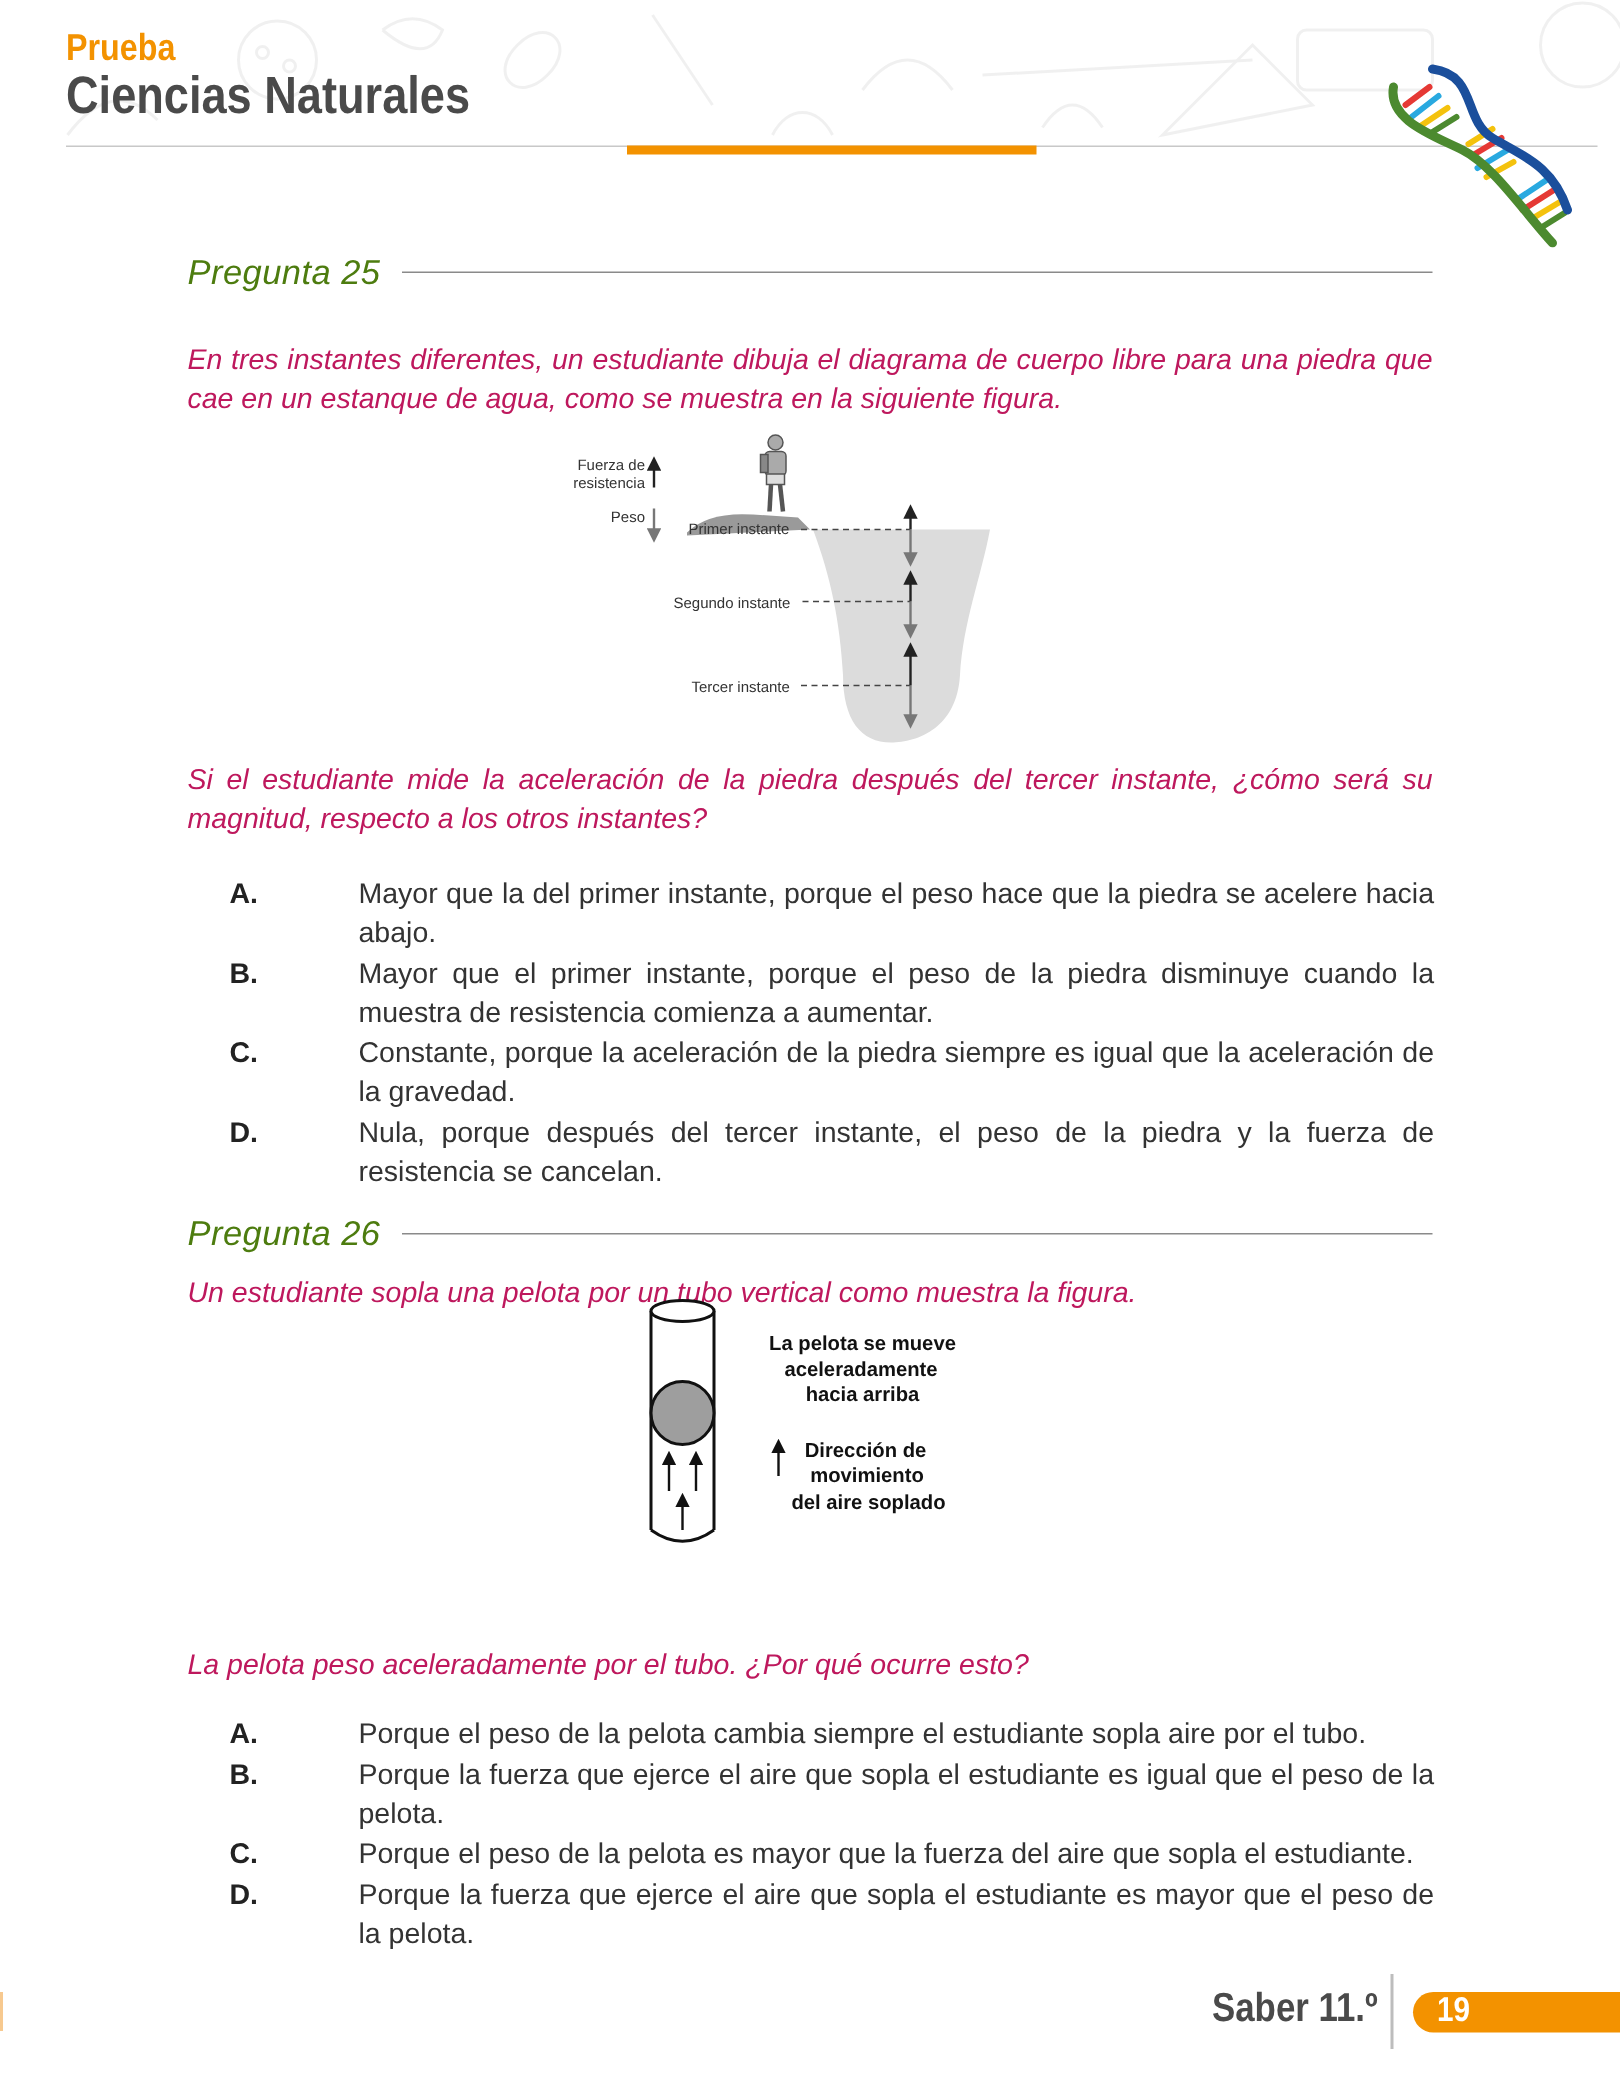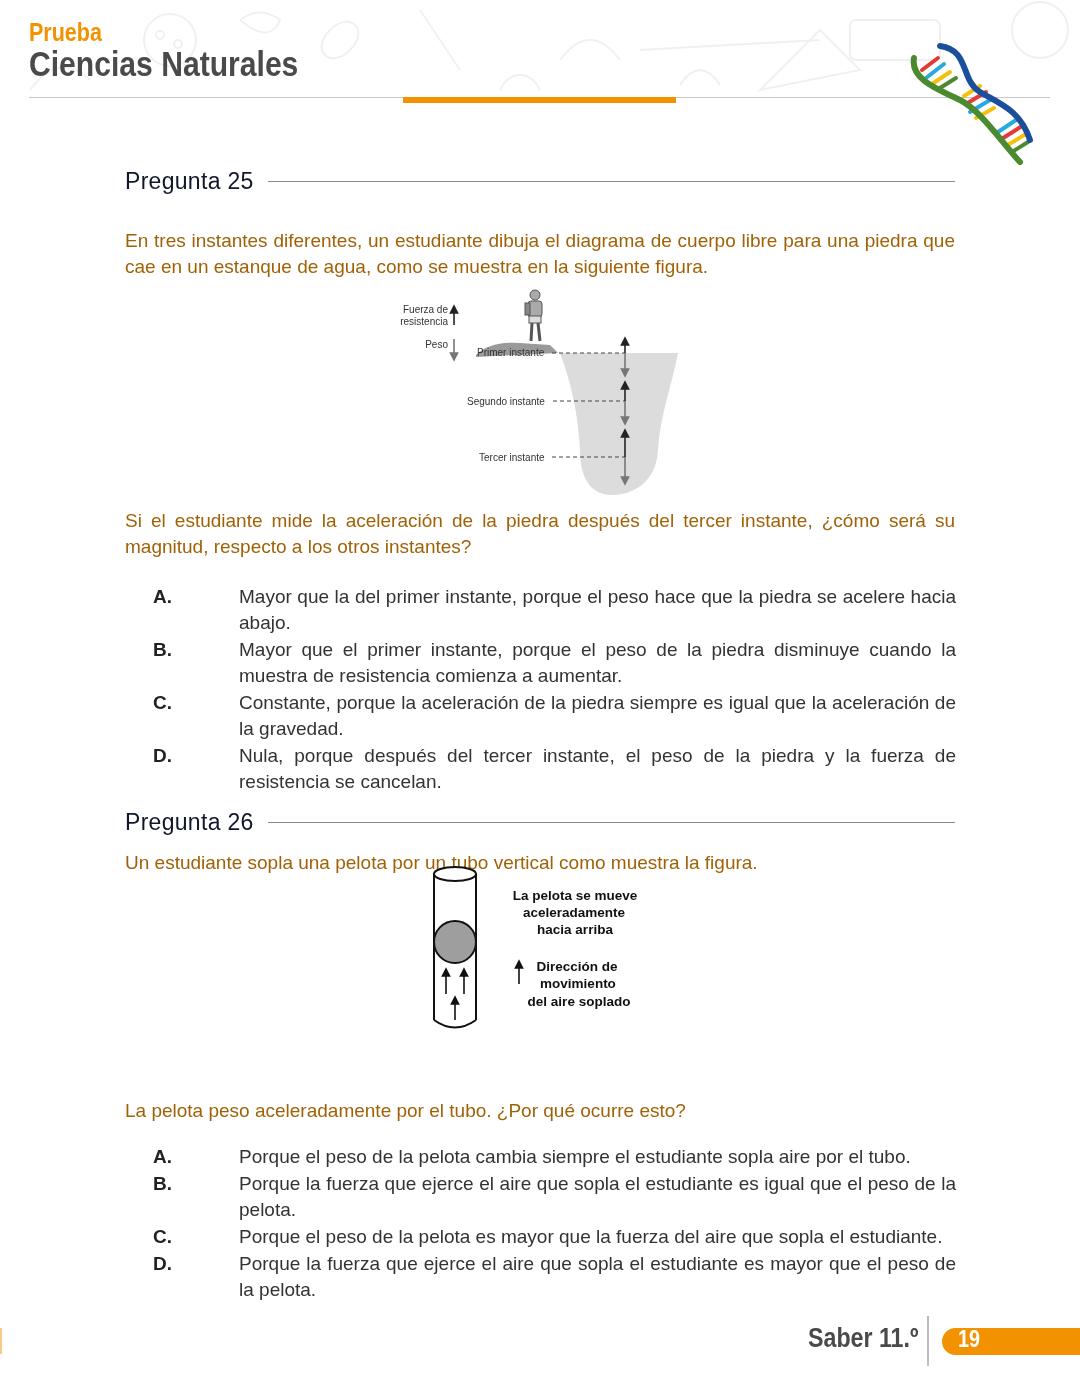--- a/index.html
+++ b/index.html
@@ -1,40 +1,40 @@
 <!DOCTYPE html>
 <html><head>
   <meta charset="utf-8">
   <style>
     html, body { margin: 0; padding: 0; }
     body {
       width: 1080px; height: 1397px; position: relative; overflow: hidden;
       background: #ffffff; color: #333333;
       font-family: "Liberation Sans", sans-serif;
     }
-    .header { position: absolute; left: 0; top: 0; width: 960px; height: 170px; }
+    .header { position: absolute; left: 15px; top: 0; width: 960px; height: 170px; }
     .header-bg { position: absolute; left: 0; top: 0; width: 1080px; height: 100px; opacity: 0.5; }
     .kicker { position: absolute; left: 29px; top: 18px; font-size: 25px; font-weight: bold; color: #f39200; font-family: "Liberation Sans", sans-serif; transform: scaleX(0.86); transform-origin: left; }
     .title { position: absolute; left: 29px; top: 44px; font-size: 35px; font-weight: bold; color: #4a4a4a; transform: scaleX(0.86); transform-origin: left; white-space: nowrap; }
     .header-rule { position: absolute; left: 29px; top: 97px; width: 1021px; height: 1px; background: #c8c8c8; }
     .header-accent { position: absolute; left: 403px; top: 97px; width: 273px; height: 6px; background: #f39200; }
     .dna { position: absolute; left: 900px; top: 40px; width: 145px; height: 125px; }
 
     .q-head { position: absolute; left: 125px; width: 830px; display: flex; align-items: center; }
-    .q-title { font-size: 23px; color: #0f172a; white-space: nowrap; padding-right: 14px; letter-spacing: 0.3px; }
+    .q-title { font-size: 23px; color: #4d7c0f; white-space: nowrap; padding-right: 14px; letter-spacing: 0.3px; font-style: italic; }
     .q-rule { flex: 1; height: 1px; background: #8a8a8a; }
 
-    .para { position: absolute; left: 125px; width: 830px; font-size: 19px; line-height: 26px; color: #a16207; text-align: justify; }
+    .para { position: absolute; left: 125px; width: 830px; font-size: 19px; line-height: 26px; color: #be185d; text-align: justify; font-style: italic; }
 
     .options { position: absolute; left: 153px; width: 803px; }
     .opt { display: flex; font-size: 19px; line-height: 26px; color: #333; margin-bottom: 1px; }
     .opt-letter { width: 42px; flex: none; font-weight: bold; color: #222; }
     .opt-text { flex: 1; text-align: justify; margin-left: 44px; }
 
-    .fig1 { position: absolute; left: 390px; top: 285px; width: 300px; height: 215px; }
+    .fig1 { position: absolute; left: 372px; top: 285px; width: 300px; height: 215px; }
     .fig2 { position: absolute; left: 420px; top: 860px; width: 250px; height: 175px; }
 
     .footer-brand { position: absolute; left: 808px; top: 1323px; font-size: 27px; font-weight: bold; color: #4a4a4a; transform: scaleX(0.86); transform-origin: left; white-space: nowrap; }
     .footer-sep { position: absolute; left: 927px; top: 1316px; width: 2px; height: 50px; background: #bdbdbd; }
     .page-pill { position: absolute; left: 942px; top: 1328px; width: 150px; height: 27px; background: #f39200; border-radius: 14px 0 0 14px; }
     .page-num { position: absolute; left: 958px; top: 1326px; font-size: 23px; font-weight: bold; color: #ffffff; transform: scaleX(0.86); transform-origin: left; }
     .left-mark { position: absolute; left: 0; top: 1328px; width: 2px; height: 26px; background: #f7c98f; }
   </style>
 </head>
 <body>

